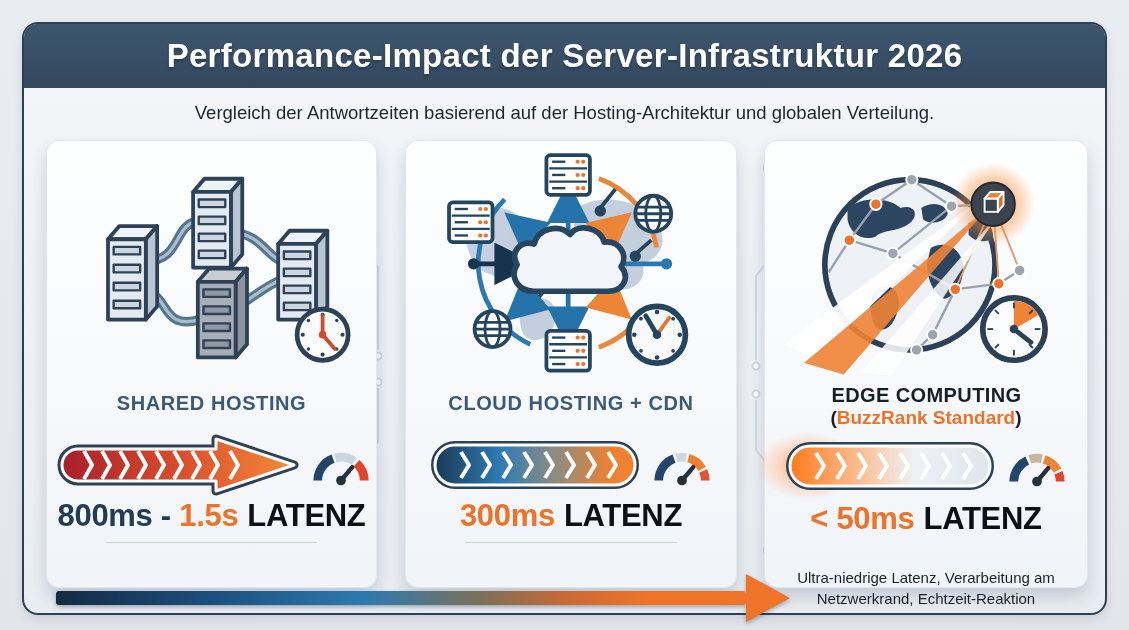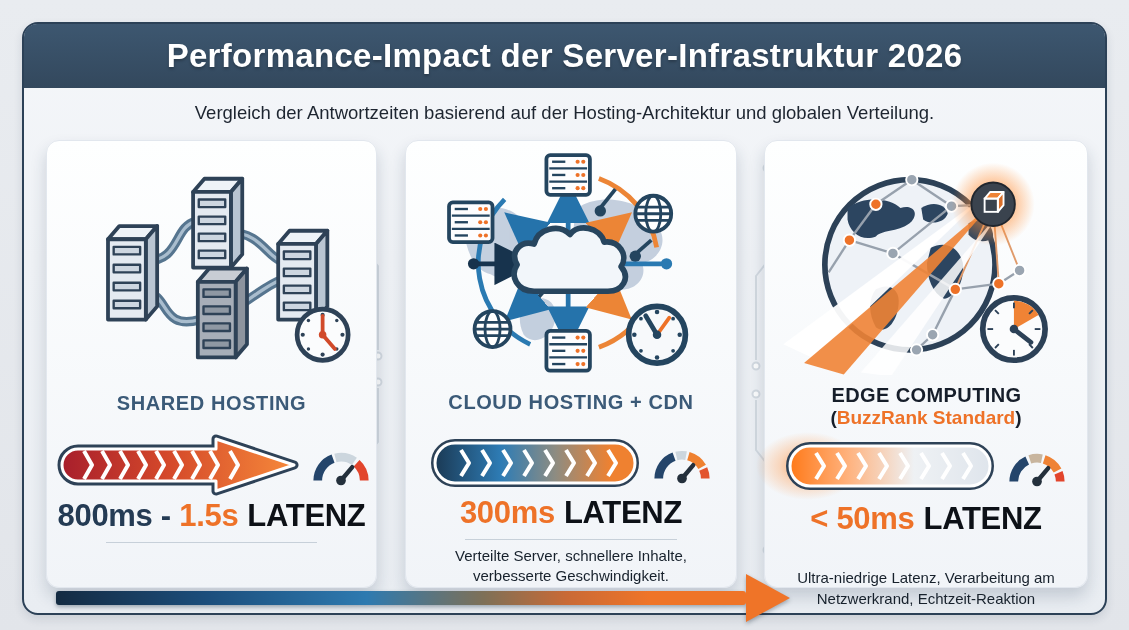--- a/index.html
+++ b/index.html
@@ -397,24 +397,20 @@
           </g>
           <line x1="32" y1="40" x2="43.6" y2="26.2" stroke="#24303c" stroke-width="4.5" stroke-linecap="round"></line>
           <circle cx="32" cy="40" r="5" fill="#24303c"></circle>
         </svg>
       </div>
       <div class="latency">
           <span class="hl">300ms</span>
           <span class="lab">LATENZ</span>
       </div>
       <div class="divider"></div>
-      <div class="desc">
-        <div>Verteilte Server, schnellere Inhalte,</div>
-        <div>verbesserte Geschwindigkeit.</div>
-      </div>
     </div>
 
     <div class="panel p3">
       <div class="illus">
         <svg viewBox="0 0 330 236">
           <defs>
             <radialGradient id="cubeGlow">
               <stop offset="0" stop-color="#ff7d1e" stop-opacity="0.95"></stop>
               <stop offset="0.55" stop-color="#ff8c33" stop-opacity="0.45"></stop>
               <stop offset="1" stop-color="#ff8c33" stop-opacity="0"></stop>

